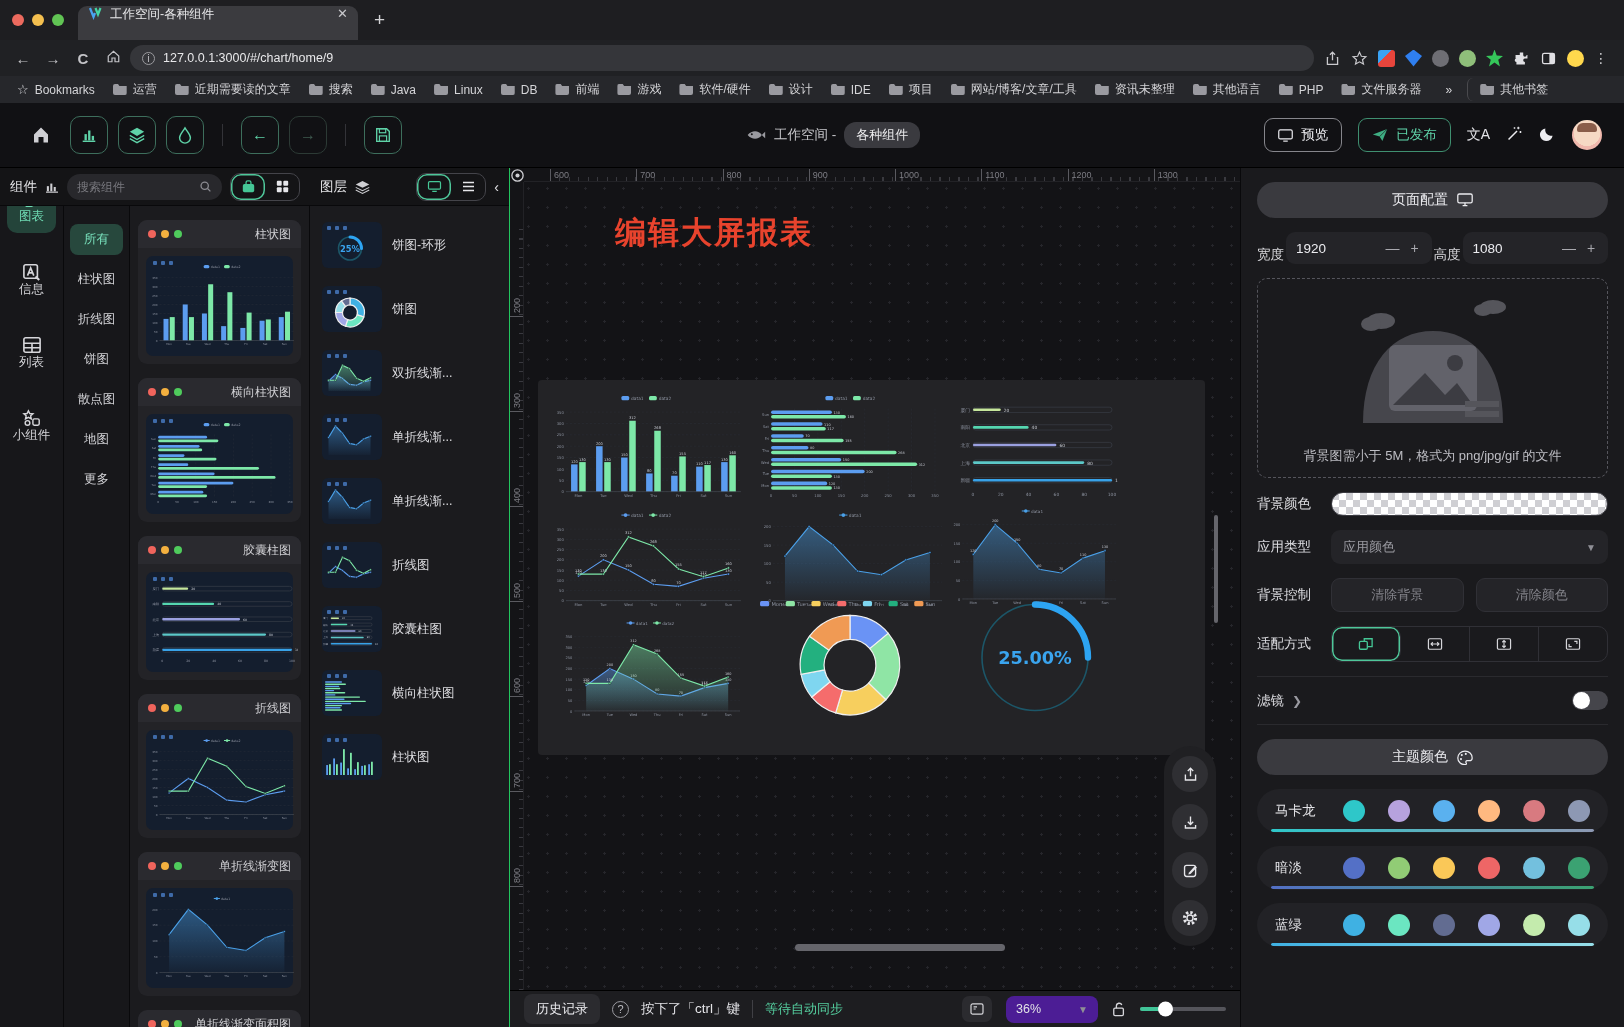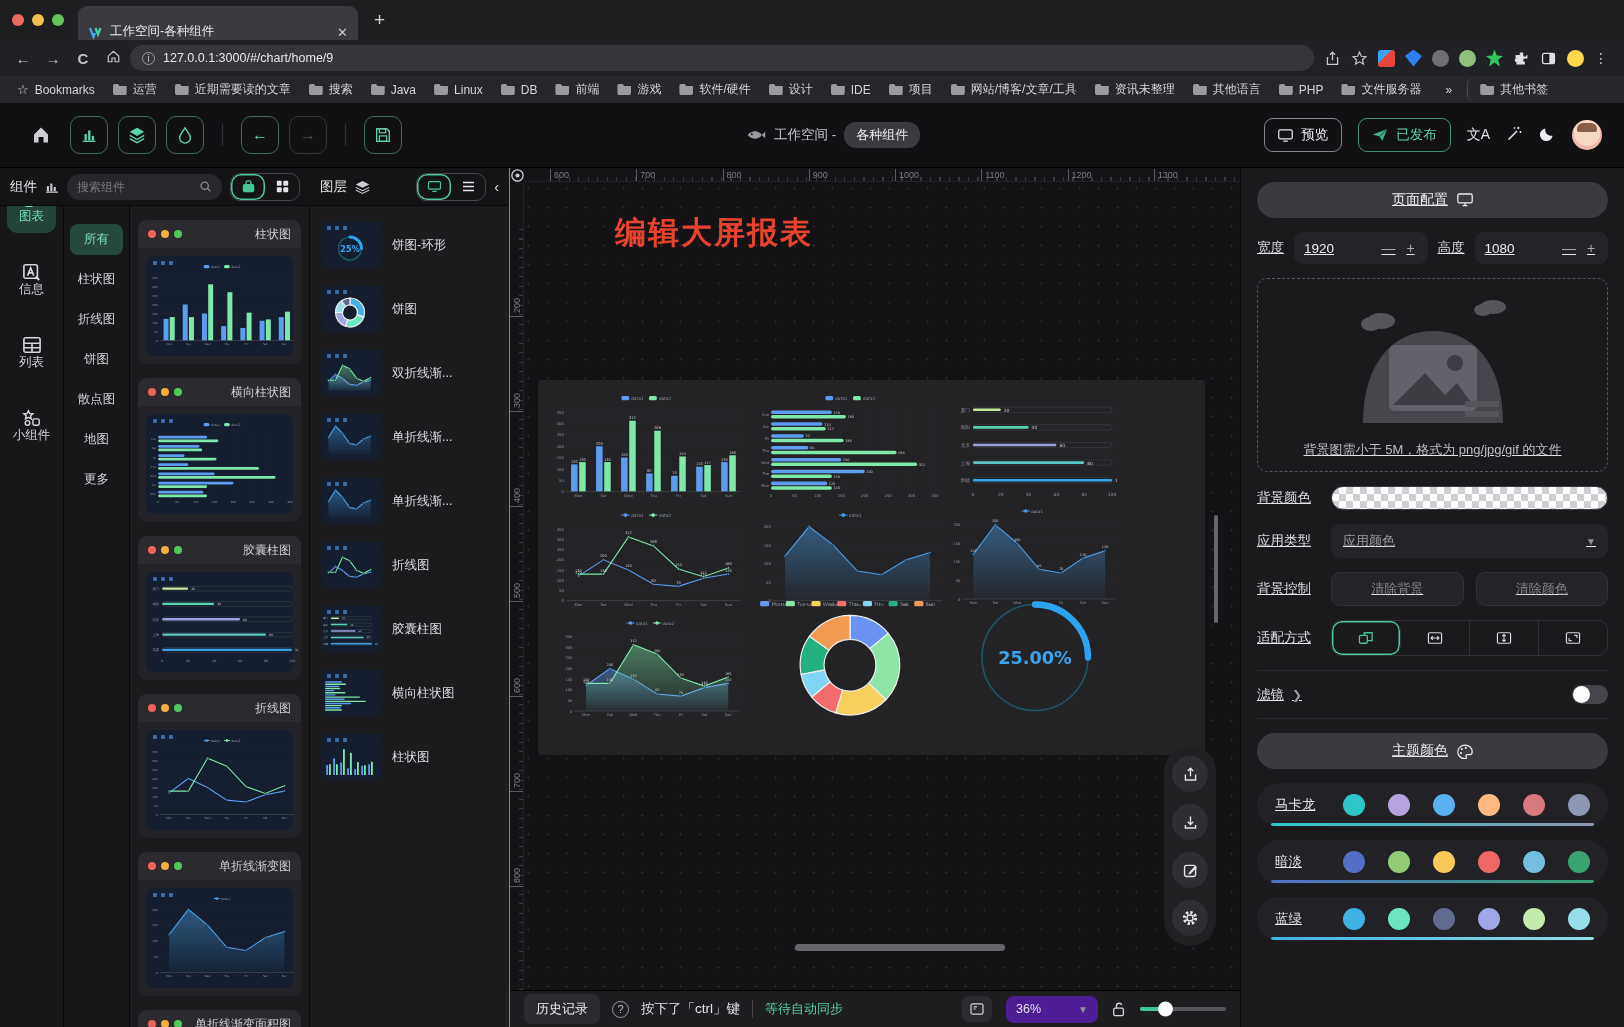--- a/index.html
+++ b/index.html
@@ -4,21 +4,21 @@
 <style>
 *{box-sizing:border-box;margin:0;padding:0;font-family:"Liberation Sans","DejaVu Sans",sans-serif;}
 html,body{width:1624px;height:1027px;overflow:hidden;background:#121214;color:#e6e6e9;}
 .app{width:1624px;height:1027px;display:flex;flex-direction:column;}
 
 
 .tabstrip{height:40px;background:#1e1e21;display:flex;align-items:center;flex:0 0 auto;}
 .traffic{display:flex;gap:8px;padding:0 14px 0 12px;}
 .traffic i{width:12px;height:12px;border-radius:50%;display:block;}
 .t-red{background:#ec6a5e}.t-yel{background:#f4bf4f}.t-grn{background:#61c454}
-.tab{height:34px;margin-top:6px;width:280px;background:#3b3b3f;border-radius:9px 9px 0 0;display:flex;align-items:flex-end;padding:0 10px;gap:8px;font-size:12.5px;color:#e8e8ea;}
+.tab{height:34px;margin-top:6px;width:280px;background:#3b3b3f;border-radius:9px 9px 0 0;display:flex;align-items:flex-start;padding:0 10px;gap:8px;font-size:12.5px;color:#e8e8ea;}
 .tab .fav{width:14px;height:14px;flex:0 0 auto}
 .tab .close{margin-left:auto;color:#c9c9cd;font-size:13px}
 .newtab{color:#d3d3d6;font-size:19px;margin-left:16px;}
 .urlrow{height:36px;background:#202124;display:flex;align-items:center;gap:4px;padding:0 10px;flex:0 0 auto;}
 .navic{color:#c4c4c8;width:26px;text-align:center;font-size:15px;}
 .urlpill{flex:1;height:26px;background:#35363a;border-radius:13px;display:flex;align-items:center;padding:0 12px;gap:8px;font-size:12.5px;color:#e8e8ea;}
 .urlpill .info{color:#b6b6ba;font-size:11px;border:1px solid #9a9a9e;border-radius:50%;width:13px;height:13px;line-height:11px;text-align:center;flex:0 0 auto}
 .chromeicons{display:flex;align-items:center;gap:10px;padding:0 6px;}
 .cico{width:17px;height:17px;display:inline-block;border-radius:4px;}
 .bookmarks{height:27px;background:#26272b;display:flex;align-items:center;gap:4px;padding:0 10px;font-size:12px;color:#d5d5d8;overflow:hidden;flex:0 0 auto;}
@@ -102,27 +102,27 @@
 .sync{font-size:13px;color:#55cf9f;}
 .sb-right{margin-left:auto;display:flex;align-items:center;gap:14px;}
 .panel-btn{width:30px;height:26px;background:#2b2b2f;border-radius:7px;display:flex;align-items:center;justify-content:center;}
 .zoom-sel{min-width:92px;height:27px;background:#4c1d95;border-radius:8px;display:flex;align-items:center;justify-content:space-between;padding:0 10px;font-size:12.5px;color:#e2e2e6;}
 .zoom-sel .chev{color:#8f8f96;font-size:10px;}
 .slider{width:86px;height:4px;border-radius:2px;background:#55555b;position:relative;}
 .slider .fill{position:absolute;left:0;top:0;bottom:0;width:26px;background:#41c598;border-radius:2px;}
 .slider .knob{position:absolute;left:18px;top:50%;transform:translateY(-50%);width:15px;height:15px;border-radius:50%;background:#fff;}
 
 
-.config{width:384px;background:#1a1a1d;border-left:1px solid #09090b;padding:14px 16px;overflow:hidden;display:flex;flex-direction:column;gap:14px;text-decoration:underline;}
+.config{width:384px;background:#1a1a1d;border-left:1px solid #09090b;padding:14px 16px;overflow:hidden;display:flex;flex-direction:column;gap:14px;}
 .big-btn{height:36px;background:#3a3a3f;border:none;border-radius:18px;color:#ececf0;font-size:14px;display:flex;align-items:center;justify-content:center;gap:9px;width:100%;}
-.size-row{display:flex;align-items:center;gap:10px;font-size:13.5px;color:#d9d9dd;}
+.size-row{display:flex;align-items:flex-end;gap:2px;font-size:13.5px;color:#d9d9dd;}
 .stepper{flex:1;height:32px;background:#242428;border-radius:9px;display:flex;align-items:center;padding:0 10px;gap:8px;}
 .stepper .val{font-size:13.5px;color:#ececf0;flex:1;}
 .stepper .mi,.stepper .pl{color:#a9a9af;font-size:14px;width:14px;text-align:center;}
-.upload{border:1px dashed #55555c;border-radius:10px;padding:14px 10px 12px;display:flex;flex-direction:column;align-items:center;gap:8px;}
+.upload{border:1px dashed #55555c;border-radius:10px;padding:14px 10px 12px;display:flex;flex-direction:column;align-items:center;gap:14px;}
 .upload-hint{font-size:13px;color:#bdbdc3;}
 .form-row{display:flex;align-items:center;gap:12px;font-size:13.5px;color:#dcdce0;}
 .form-row .lbl{width:62px;flex:0 0 auto;}
 .checker{flex:1;height:24px;border-radius:13px;border:1px solid #3a3a40;background:repeating-conic-gradient(#ffffff 0 25%,#cfcfd3 0 50%) 0 0/14px 14px;}
 .sel{flex:1;height:34px;background:#242428;border-radius:9px;display:flex;align-items:center;justify-content:space-between;padding:0 12px;color:#9a9aa1;font-size:13px;}
 .gbtn{flex:1;height:34px;background:#242428;border:1px solid #303036;border-radius:9px;color:#84848b;font-size:13px;display:flex;align-items:center;justify-content:center;}
 .fitseg{flex:1;display:flex;border-radius:10px;overflow:hidden;border:1px solid #303036;}
 .fitseg .fcell{flex:1;height:34px;display:flex;align-items:center;justify-content:center;border-right:1px solid #303036;}
 .fitseg .fcell:last-child{border-right:none}
 .fitseg .fcell.active{box-shadow:inset 0 0 0 1.5px #4fc79a;border-radius:10px;}

